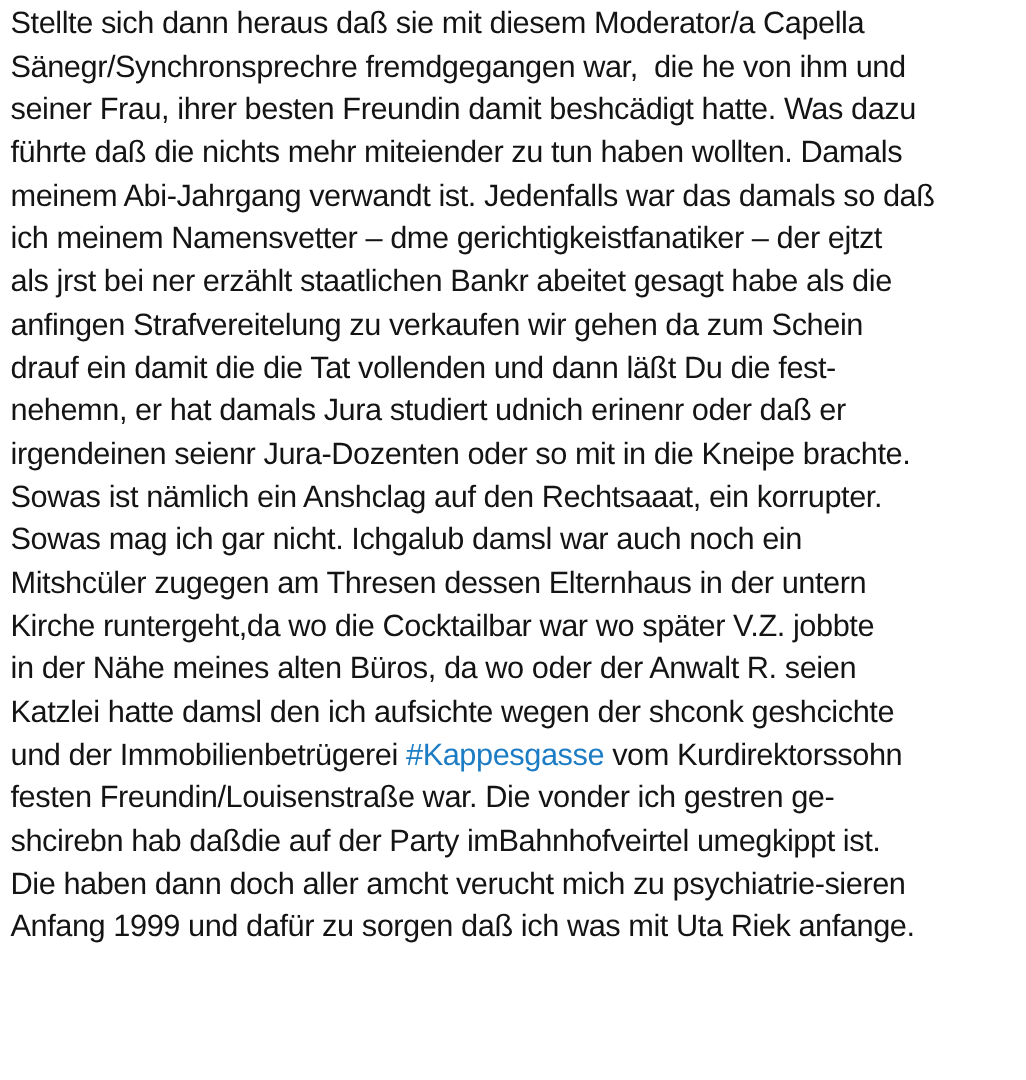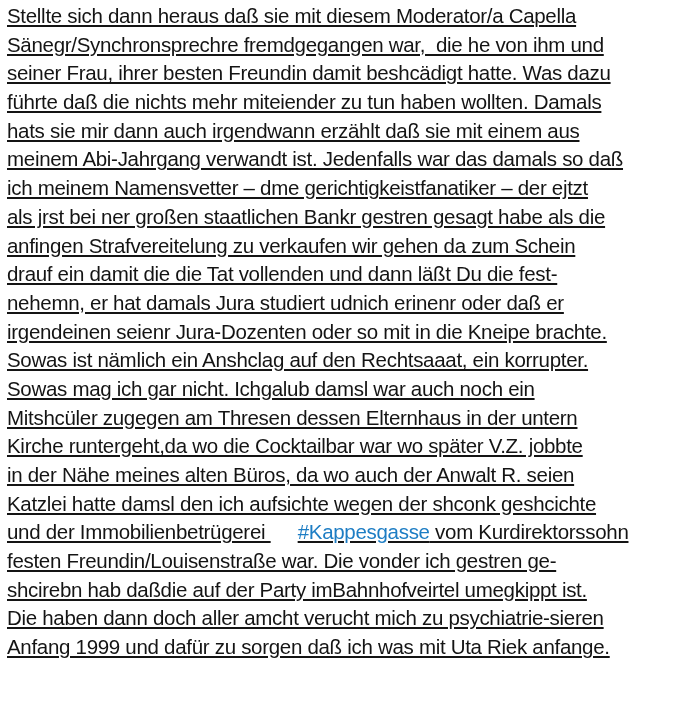--- a/index.html
+++ b/index.html
@@ -20,48 +20,45 @@
     font-family: "Liberation Sans", "DejaVu Sans", sans-serif;
     font-size: 20.5px;
     font-weight: 400;
     line-height: 28.7px;
     letter-spacing: -0.3px;
     color: var(--text-color, #141414);
   }
   .line {
     white-space: pre;   
     height: 28.7px;
-    text-decoration: underline;
   }
   .hashtag {
     color: var(--link-color, #1d7dc4);
     cursor: pointer;
-    margin-left: 27px;
   }
 </style>
 </head>
 <body style="background: rgb(255, 255, 255);">
 
 <div class="text-body">
     <div class="line"><span>Stellte sich dann heraus daß sie mit diesem Moderator/a Capella</span></div>
     <div class="line"><span>Sänegr/Synchronsprechre fremdgegangen war,  die he von ihm und</span></div>
     <div class="line"><span>seiner Frau, ihrer besten Freundin damit beshcädigt hatte. Was dazu</span></div>
     <div class="line"><span>führte daß die nichts mehr miteiender zu tun haben wollten. Damals</span></div>
-    <div class="line"><span>hats sie mir dann auch irgendwann erzählt daß sie mit einem aus</span></div>
     <div class="line"><span>meinem Abi-Jahrgang verwandt ist. Jedenfalls war das damals so daß</span></div>
     <div class="line"><span>ich meinem Namensvetter – dme gerichtigkeistfanatiker – der ejtzt</span></div>
-    <div class="line"><span>als jrst bei ner großen staatlichen Bankr gestren gesagt habe als die</span></div>
+    <div class="line"><span>als jrst bei ner erzählt staatlichen Bankr abeitet gesagt habe als die</span></div>
     <div class="line"><span>anfingen Strafvereitelung zu verkaufen wir gehen da zum Schein</span></div>
     <div class="line"><span>drauf ein damit die die Tat vollenden und dann läßt Du die fest-</span></div>
     <div class="line"><span>nehemn, er hat damals Jura studiert udnich erinenr oder daß er</span></div>
     <div class="line"><span>irgendeinen seienr Jura-Dozenten oder so mit in die Kneipe brachte.</span></div>
     <div class="line"><span>Sowas ist nämlich ein Anshclag auf den Rechtsaaat, ein korrupter.</span></div>
     <div class="line"><span>Sowas mag ich gar nicht. Ichgalub damsl war auch noch ein</span></div>
     <div class="line"><span>Mitshcüler zugegen am Thresen dessen Elternhaus in der untern</span></div>
     <div class="line"><span>Kirche runtergeht,da wo die Cocktailbar war wo später V.Z. jobbte</span></div>
-    <div class="line"><span>in der Nähe meines alten Büros, da wo auch der Anwalt R. seien</span></div>
+    <div class="line"><span>in der Nähe meines alten Büros, da wo oder der Anwalt R. seien</span></div>
     <div class="line"><span>Katzlei hatte damsl den ich aufsichte wegen der shconk geshcichte</span></div>
     <div class="line"><span>und der Immobilienbetrügerei </span><span class="hashtag">#Kappesgasse</span><span> vom Kurdirektorssohn</span></div>
     <div class="line"><span>festen Freundin/Louisenstraße war. Die vonder ich gestren ge-</span></div>
     <div class="line"><span>shcirebn hab daßdie auf der Party imBahnhofveirtel umegkippt ist.</span></div>
     <div class="line"><span>Die haben dann doch aller amcht verucht mich zu psychiatrie-sieren</span></div>
     <div class="line"><span>Anfang 1999 und dafür zu sorgen daß ich was mit Uta Riek anfange.</span></div>
   </div>
 
 </body></html>

